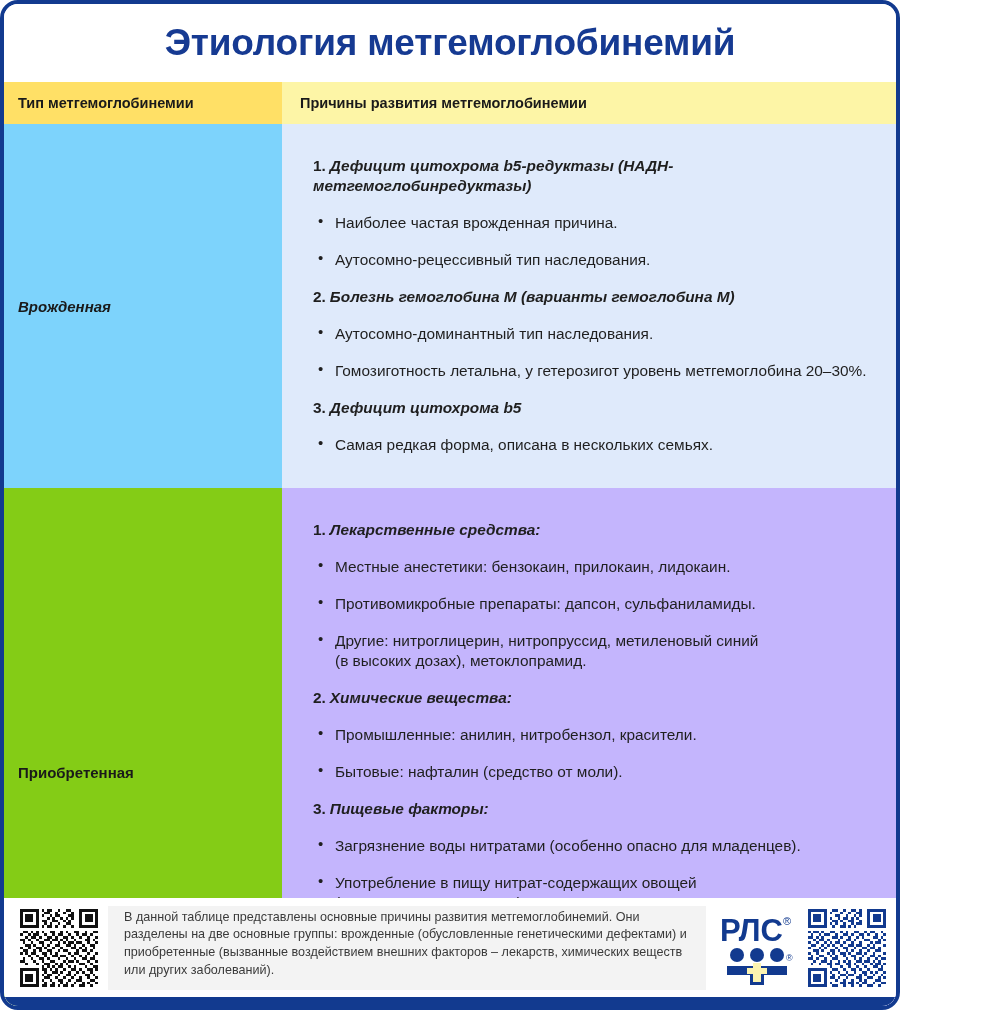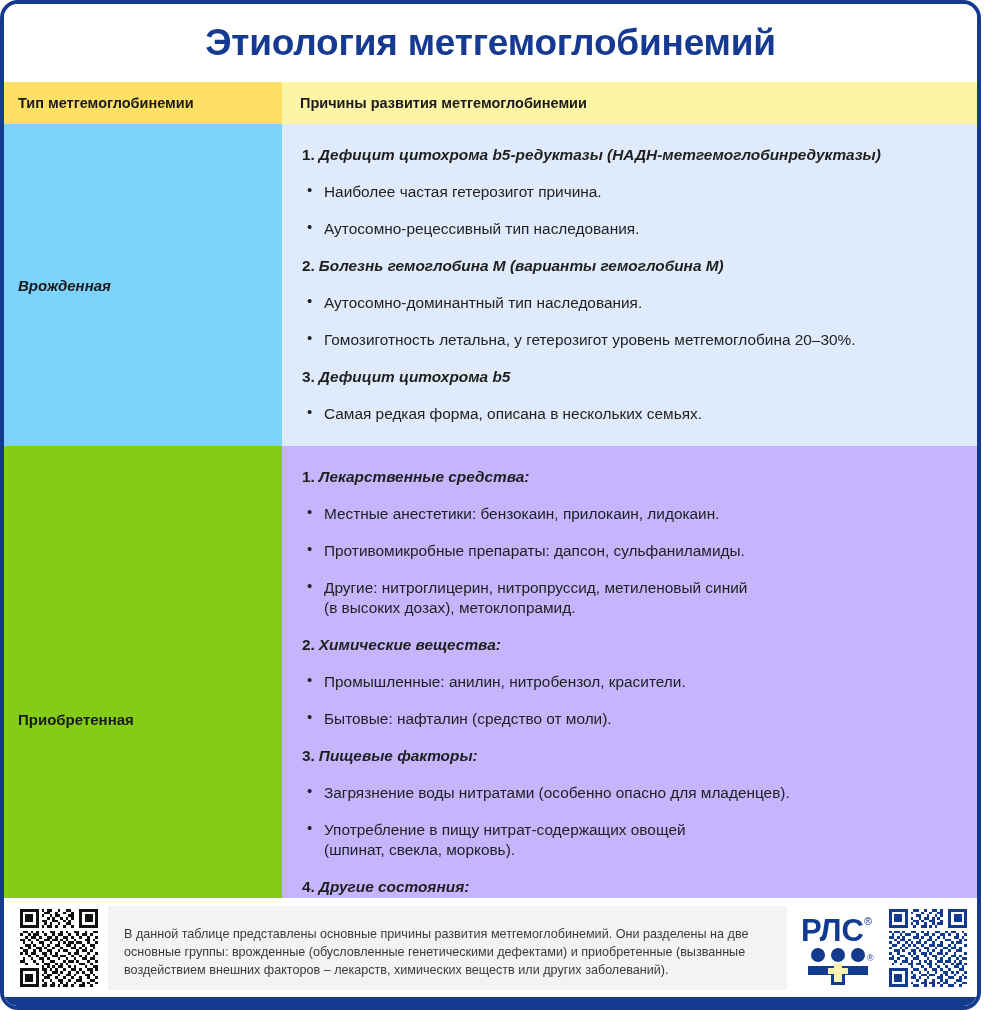--- a/index.html
+++ b/index.html
@@ -7,21 +7,21 @@
     padding: 0;
     background: #ffffff;
   }
   body {
     font-family: "Liberation Sans", sans-serif;
     -webkit-font-smoothing: antialiased;
   }
 
   .poster {
     position: relative;
-    width: 981px;
+    width: 900px;
     height: 1010px;
     box-sizing: border-box;
     background: #ffffff;
     border: 4px solid #123a8f;
     border-radius: 18px;
     overflow: hidden;
   }
 
   
   .title-bar {
@@ -70,21 +70,21 @@
     vertical-align: top;
     padding: 12px 18px 14px 18px;
   }
 
   .row-congenital .type-cell  { background: #7dd3fc; font-style: italic; }
   .row-congenital .cause-cell { background: #dfeafb; }
   .row-acquired   .type-cell  { background: #84cc16; }
   .row-acquired   .cause-cell { background: #c4b5fd; }
 
   
-  .items { list-style: none; margin: 0; padding: 0; }
+  .items { list-style: none; margin: 11px; padding: 0; }
   .item {
     font-size: 15.4px;
     line-height: 1.30;
     color: #1f1f1f;
     padding: 8.5px 0 8.5px 0;
   }
   .item.numbered {
     font-weight: bold;
     font-style: italic;
     padding-left: 2px;
@@ -185,21 +185,21 @@
         <th class="hdr-cell hdr-type">Тип метгемоглобинемии</th>
         <th class="hdr-cell hdr-cause">Причины развития метгемоглобинемии</th>
       </tr>
     </thead>
     <tbody>
       <tr class="row-congenital">
         <td class="type-cell">Врожденная</td>
         <td class="cause-cell">
           <ul class="items">
               <li class="item numbered"><span class="num">1.</span><span>Дефицит цитохрома b5-редуктазы (НАДН-метгемоглобинредуктазы)</span></li>
-              <li class="item bullet"><span>Наиболее частая гетерозигот причина.</span></li>
+              <li class="item bullet"><span>Наиболее частая врожденная причина.</span></li>
               <li class="item bullet"><span>Аутосомно-рецессивный тип наследования.</span></li>
               <li class="item numbered"><span class="num">2.</span><span>Болезнь гемоглобина М (варианты гемоглобина М)</span></li>
               <li class="item bullet"><span>Аутосомно-доминантный тип наследования.</span></li>
               <li class="item bullet"><span>Гомозиготность летальна, у гетерозигот уровень метгемоглобина 20–30%.</span></li>
               <li class="item numbered"><span class="num">3.</span><span>Дефицит цитохрома b5</span></li>
               <li class="item bullet"><span>Самая редкая форма, описана в нескольких семьях.</span></li>
             </ul>
         </td>
       </tr>
       <tr class="row-acquired">

